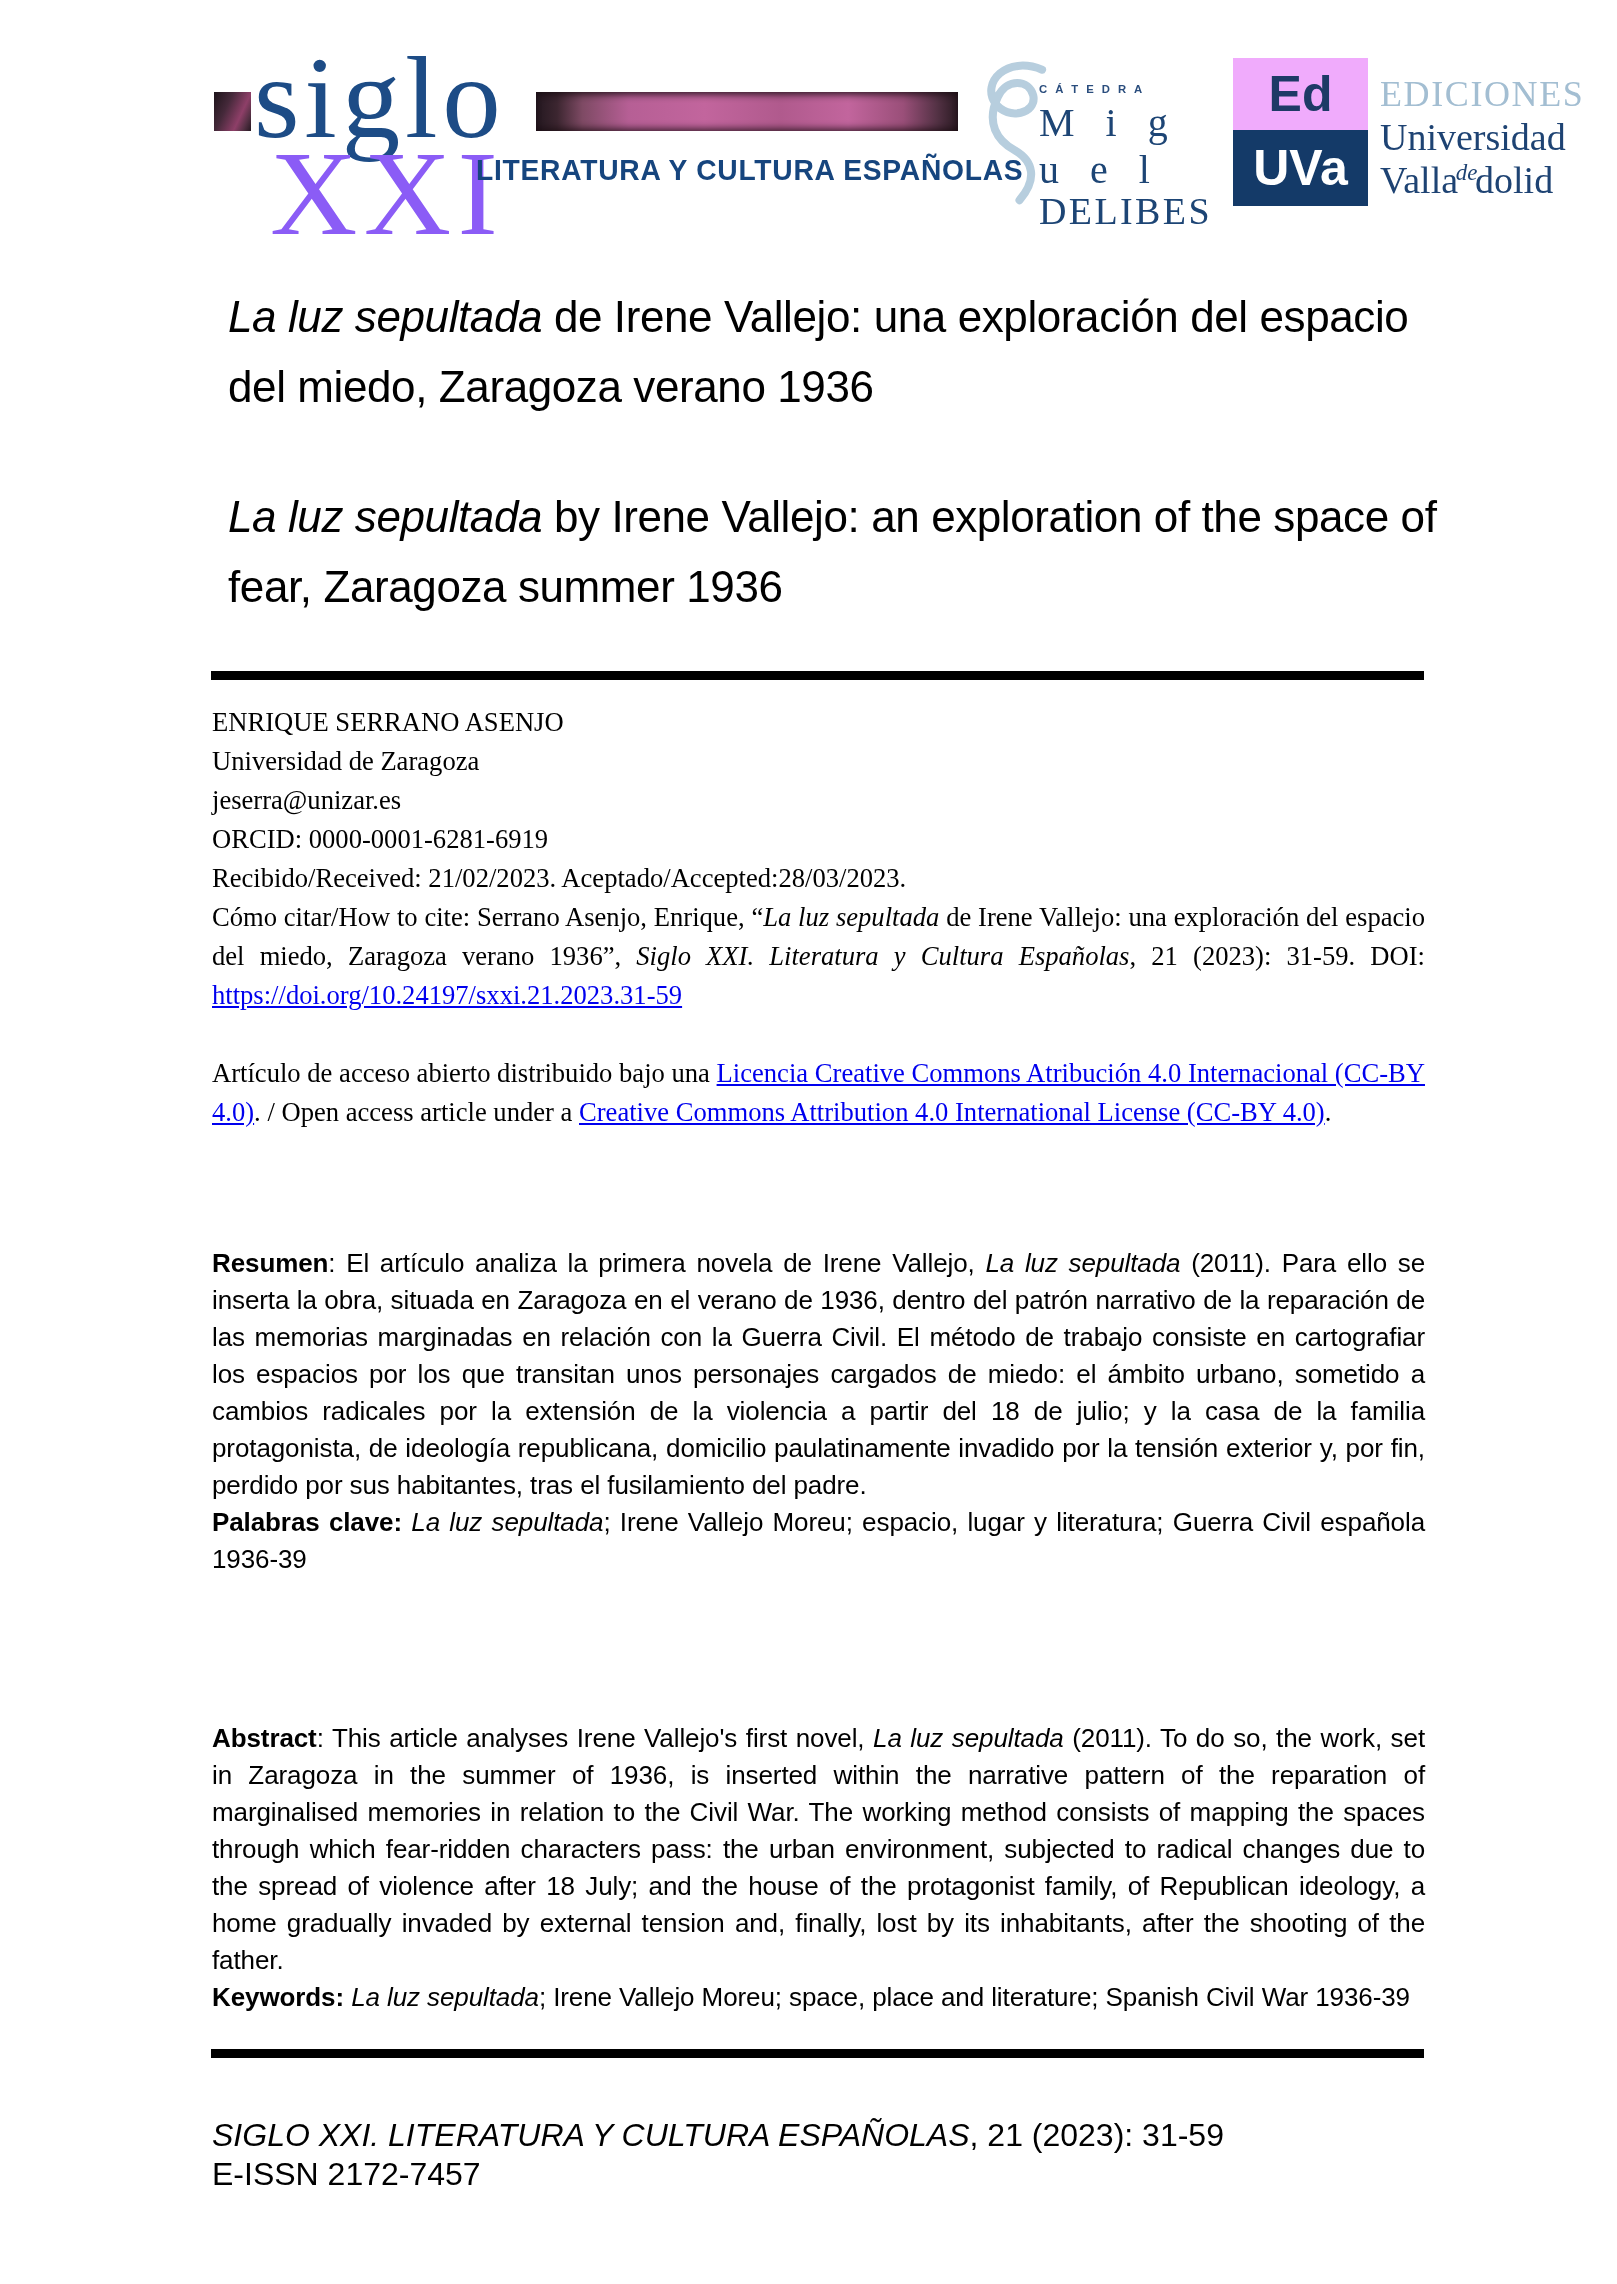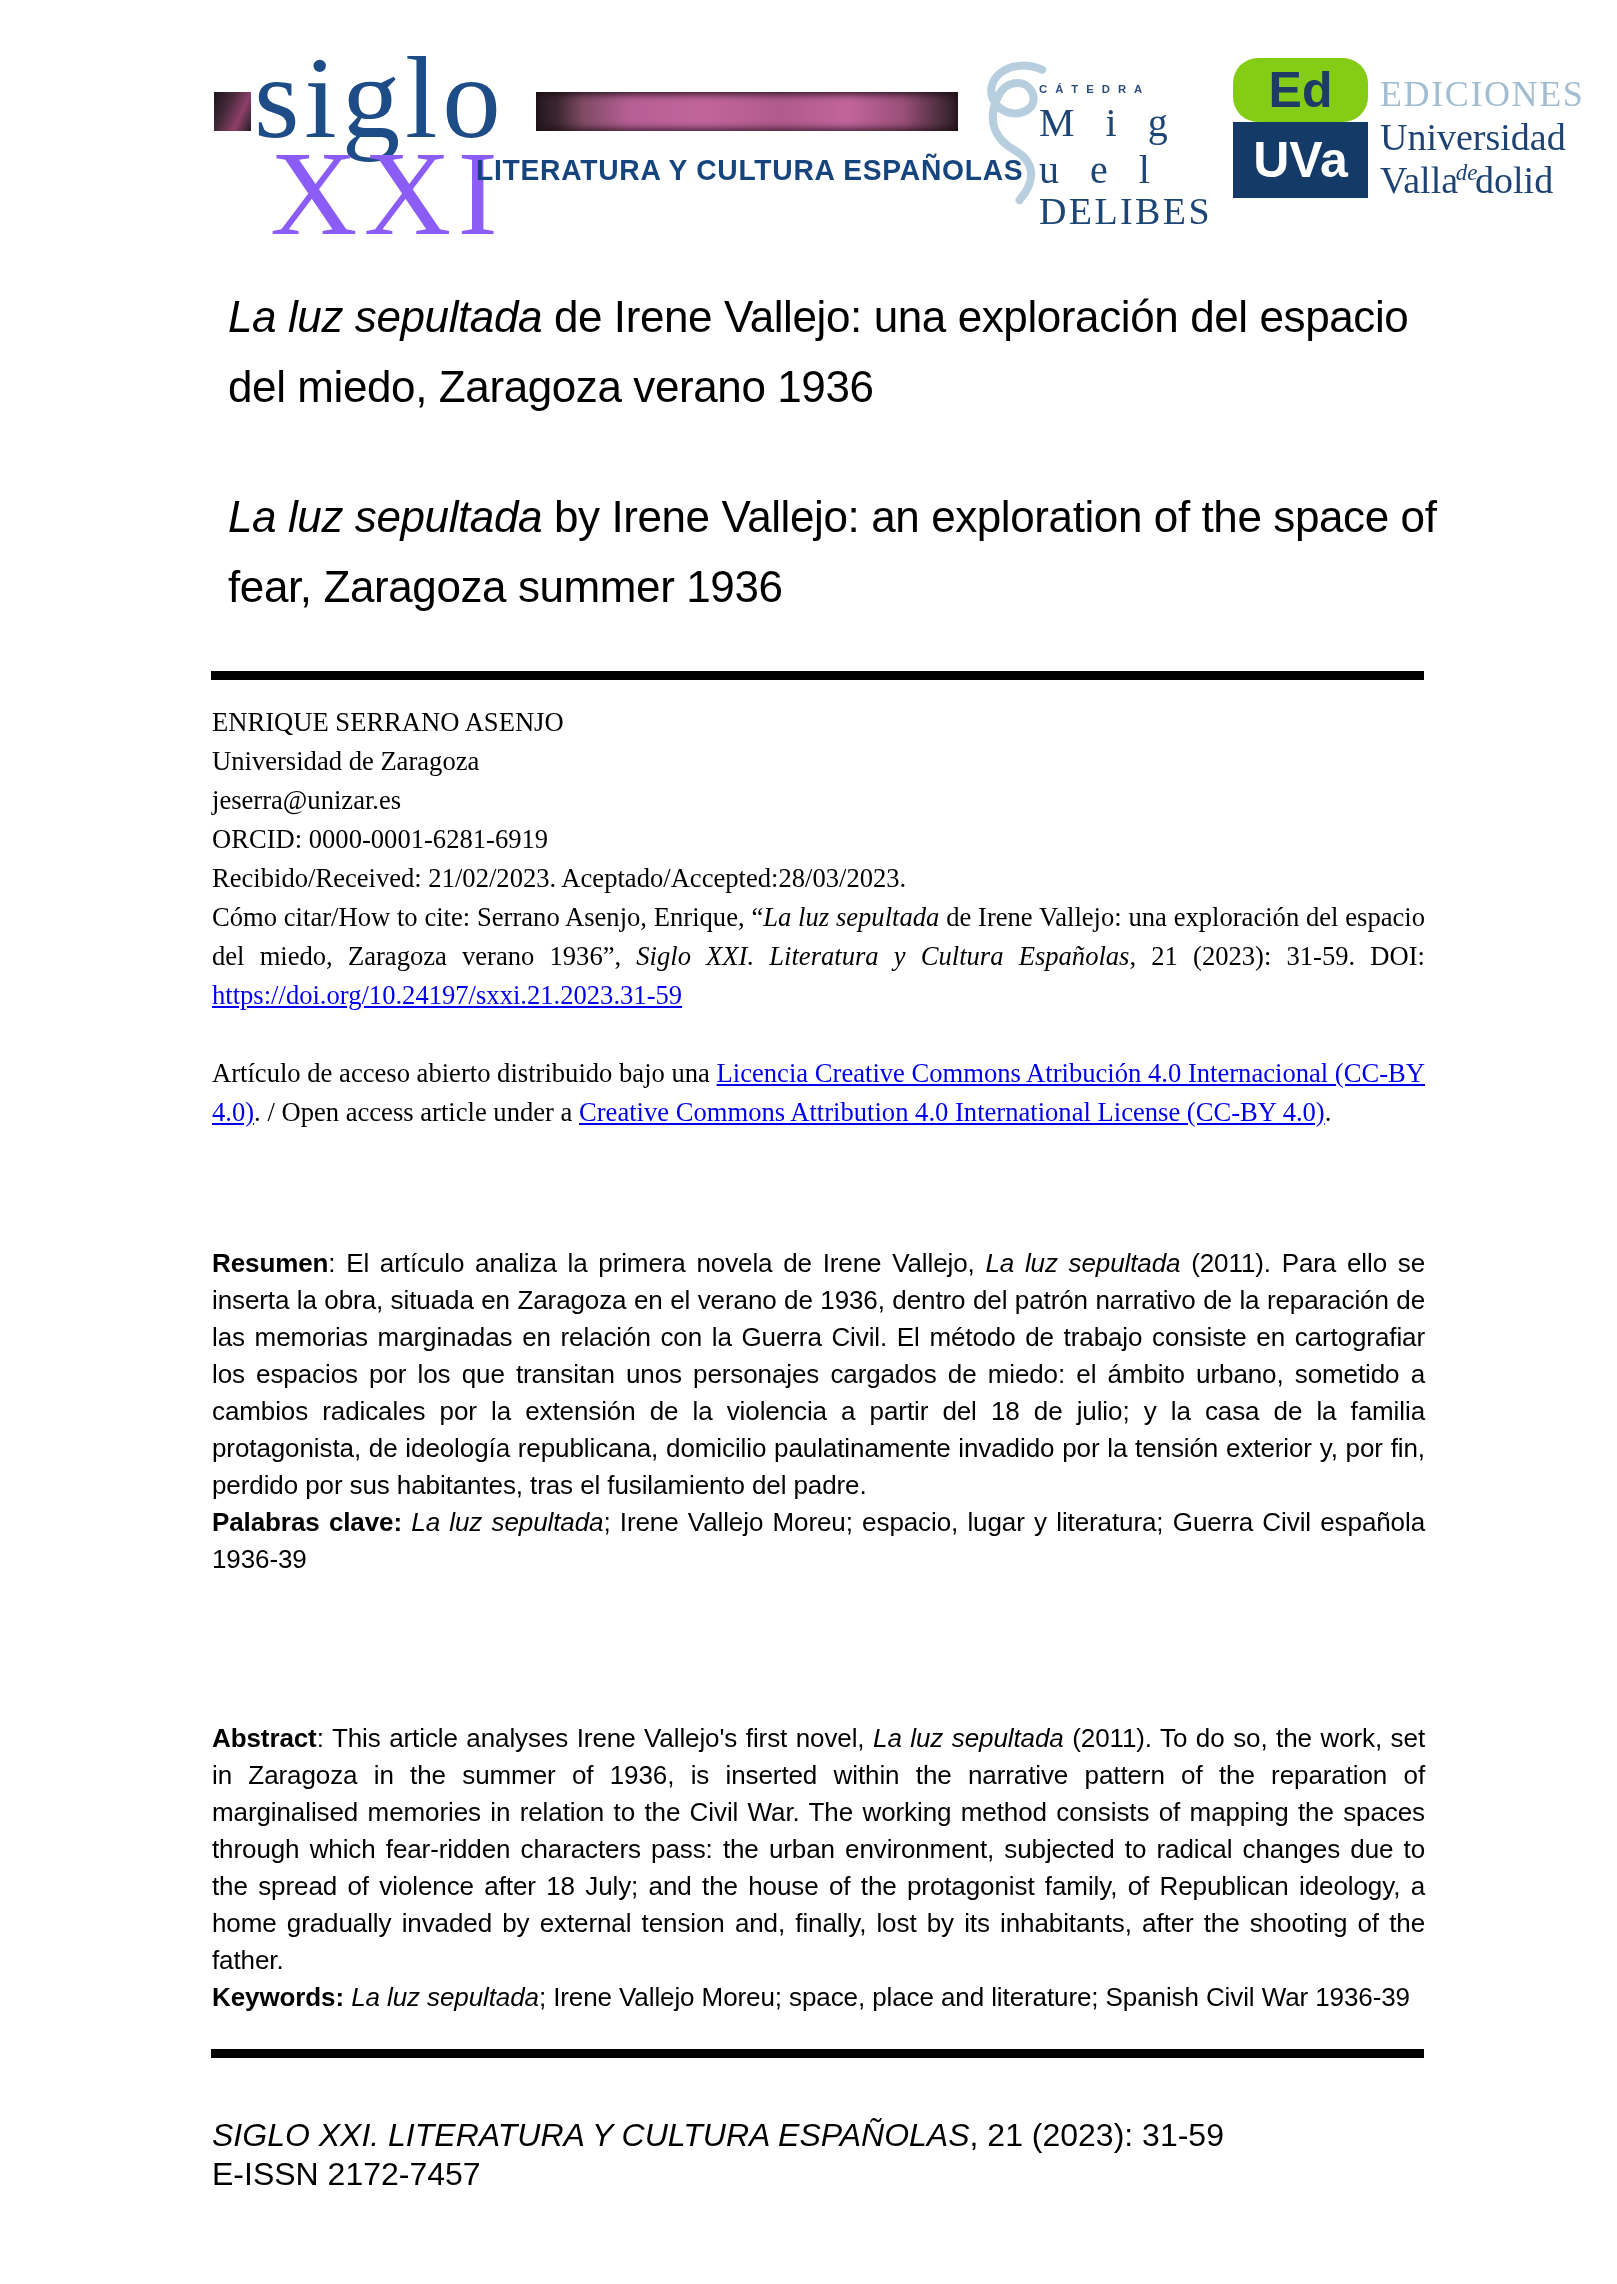--- a/index.html
+++ b/index.html
@@ -24,22 +24,22 @@
   .delibes { position:absolute; left:976px; top:60px; width:242px; height:161px; }
   .delibes-glyph { position:absolute; left:-4.8px; top:0; }
   .delibes-lines { position:absolute; left:63px; top:22.6px; color:#1d4575; }
   .delibes-catedra { font-family:"Liberation Sans", sans-serif; font-size:11.3px; font-weight:600;
                      letter-spacing:8px; color:#2a4d7d; }
   .delibes-miguel { font-family:"Liberation Serif", serif; font-size:40px; letter-spacing:10.5px; margin-top:4px; }
   .delibes-caps { font-family:"Liberation Serif", serif; font-size:38px; letter-spacing:2.4px; margin-top:-3.2px; }
 
   .eduva { position:absolute; left:1233px; top:58px; width:346px; height:149px; }
   .eduva-sq { position:absolute; left:0; top:0; width:135px; height:140px; }
-  .eduva-top { height:64px; background:#84cc16; color:#1e3a66; display:flex; align-items:center; justify-content:center;
-               font-family:"Liberation Sans", sans-serif; font-weight:700; font-size:50px;border-radius:25px; }
+  .eduva-top { height:72px; background:#f0abfc; color:#1e3a66; display:flex; align-items:center; justify-content:center;
+               font-family:"Liberation Sans", sans-serif; font-weight:700; font-size:50px; }
   .eduva-bottom { height:76px; background:#143a68; color:#ffffff; display:flex; align-items:center; justify-content:center;
                font-family:"Liberation Sans", sans-serif; font-weight:700; font-size:50px; }
   .eduva-right { position:absolute; left:147px; top:14.5px; font-family:"Liberation Serif", serif; white-space:nowrap; }
   .eduva-ediciones { font-size:36px; letter-spacing:1.6px; color:#a3bed2; }
   .eduva-universidad { font-size:38px; color:#1e4373; margin-top:0.8px; }
   .eduva-valladolid { font-size:38px; color:#1e4373; margin-top:-1.6px; }
   .eduva-de { font-size:23px; font-style:italic; vertical-align:13px; letter-spacing:0;
               margin-left:-2.4px; margin-right:-2.4px; }
 
   

